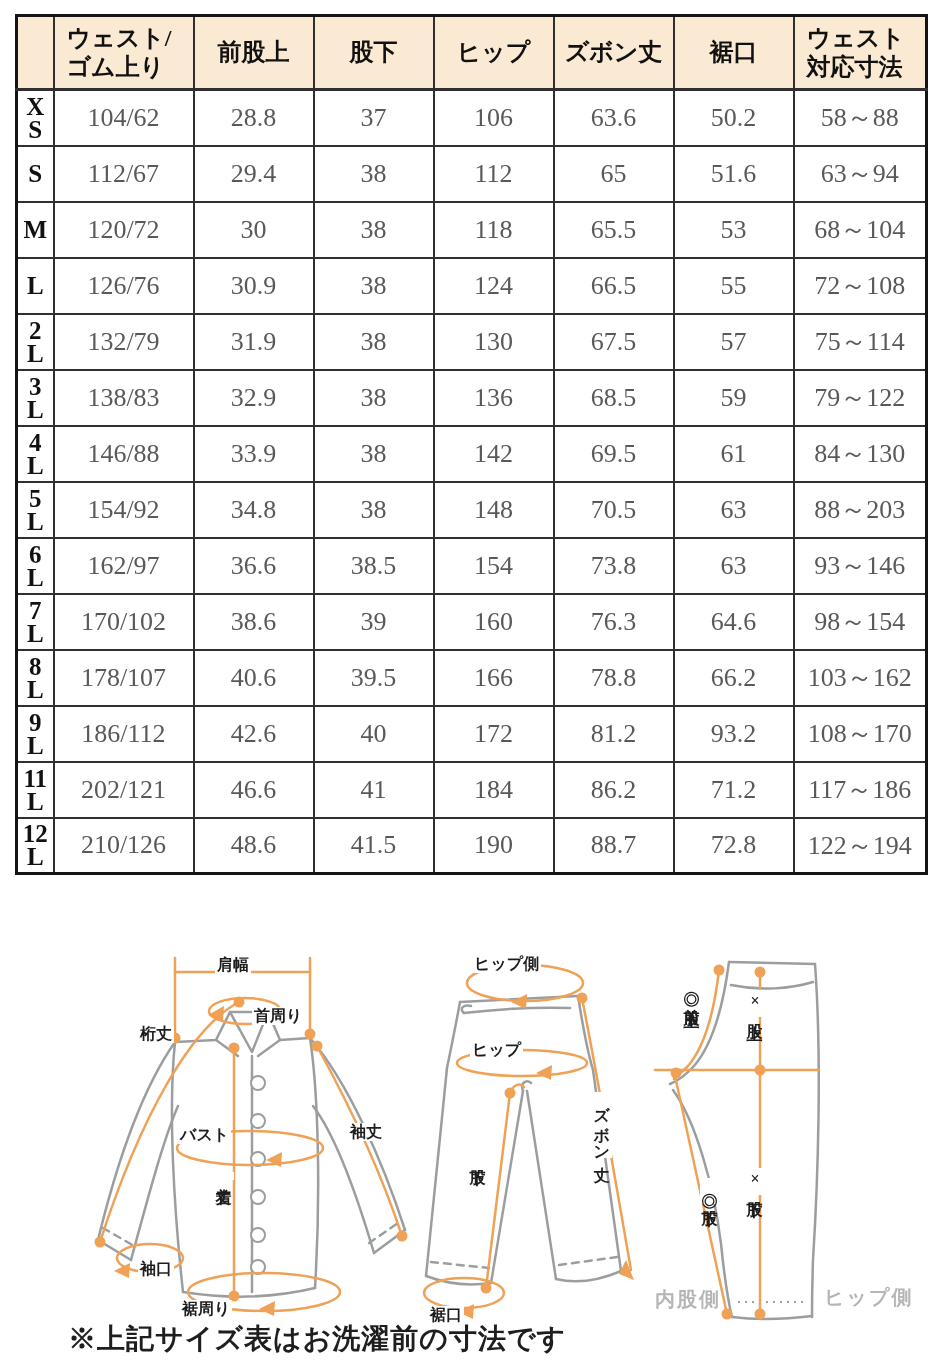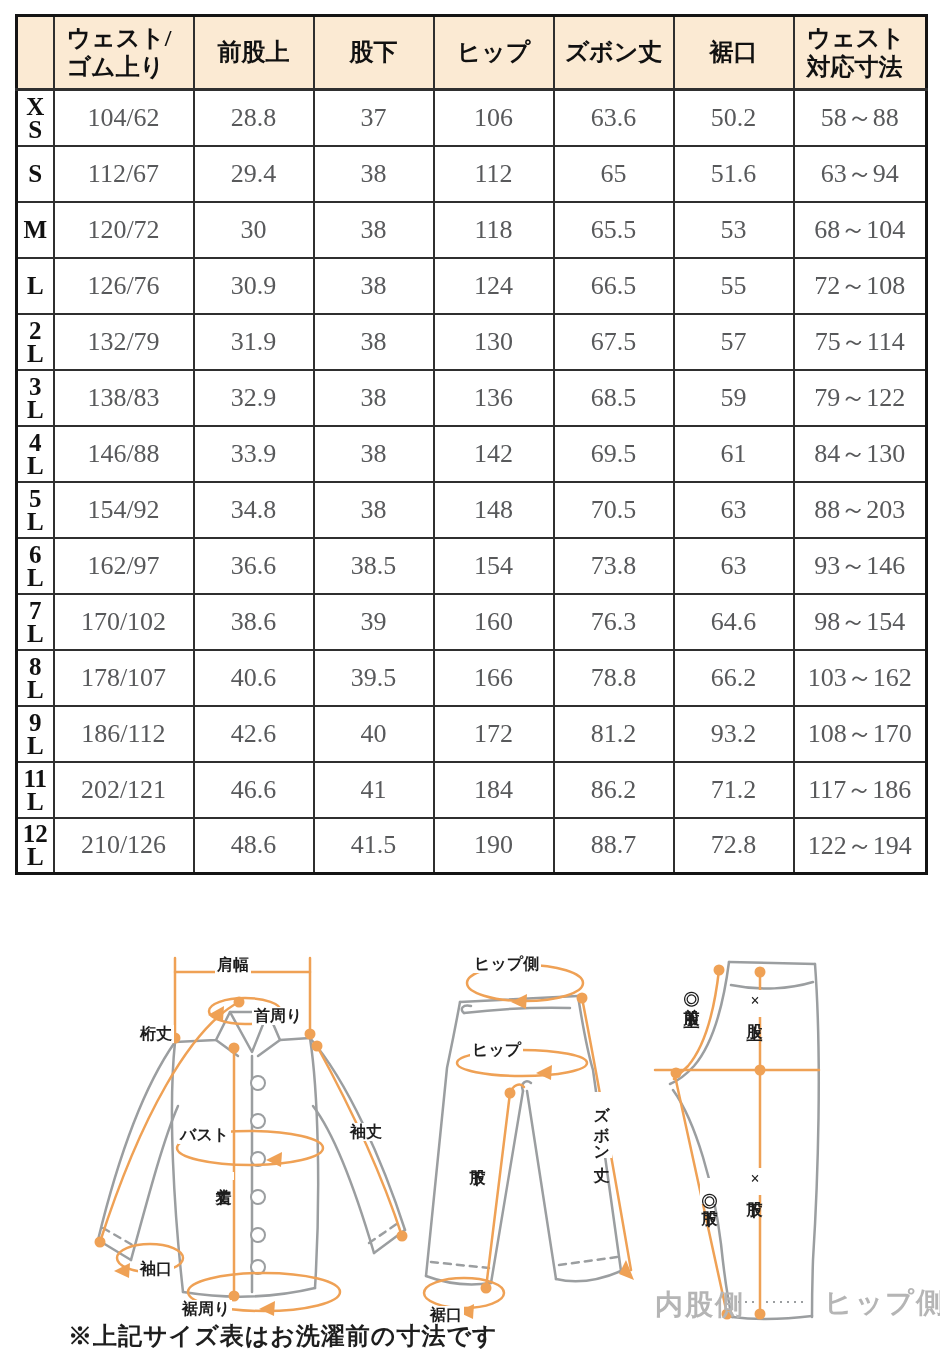--- a/index.html
+++ b/index.html
@@ -50,25 +50,25 @@
   .o{stroke:var(--accent);fill:none;stroke-width:2.5;stroke-linecap:round;}
   .dot{fill:var(--accent);stroke:none;}
   .arr{fill:var(--accent);stroke:none;}
   .btn{fill:#fff;stroke:var(--gray);stroke-width:2;}
   .dlabel,.vlabel,.glabel{position:absolute;font-weight:bold;background:#fff;}
   .dlabel{font-size:16px;color:var(--ink);padding:0 2px;line-height:1.15;}
   .vlabel{
     font-size:16px;color:var(--ink);padding:2px 1px;
     writing-mode:vertical-rl;text-orientation:upright;letter-spacing:2px;line-height:1.1;
   }
-  .glabel{font-size:28px;color:var(--faint);letter-spacing:2px;background:transparent;}
+  .glabel{font-size:20px;color:var(--faint);letter-spacing:2px;background:transparent;}
   
   .note{
     position:absolute;left:68px;top:1320px;
-    font-size:24px;font-weight:bold;color:#1E1E1E;letter-spacing:1px;text-align:right;
+    font-size:28px;font-weight:bold;color:#1E1E1E;letter-spacing:1px;text-align:right;
   }
 </style>
 </head>
 <body>
 
 <div class="page">
 
   <table class="size">
     <colgroup>
       <col style="width:37px">

